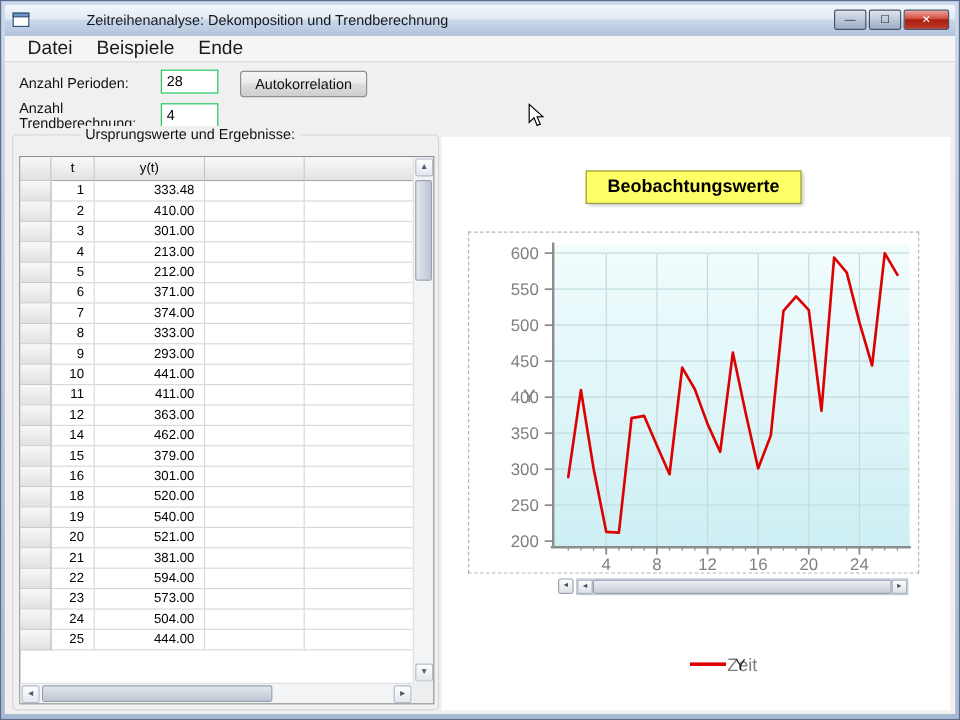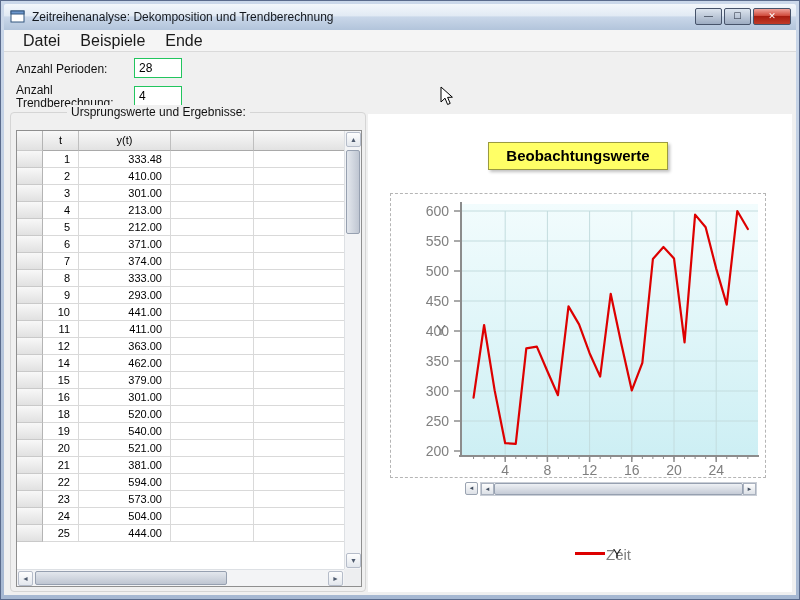--- a/index.html
+++ b/index.html
@@ -5,21 +5,21 @@
   html,body{margin:0;padding:0;background:#fff;}
   body{width:800px;height:600px;font-family:"Liberation Sans",sans-serif;overflow:hidden;}
   *{box-sizing:border-box;}
 
   .window{position:relative;width:800px;height:600px;border:1px solid #5A6B8C;
     background:linear-gradient(to bottom,#CBD8EA,#A6B8D2);padding:3px;}
 
   
   .titlebar{position:relative;height:26px;
     background:linear-gradient(to bottom,#F3F7FB 0%,#E2EAF4 45%,#C9D7E9 50%,#B2C4DB 100%);
-    display:flex;align-items:center;padding:0 6px;border-radius:2px 2px 0 0;}
+    display:flex;align-items:center;padding:0 6px;border-radius:2px 2px 0 0;gap:40px;}
   .app-icon{width:16px;height:16px;margin-right:6px;flex:0 0 auto;}
   .title-text{font-size:12px;color:#14181E;white-space:nowrap;}
   .win-buttons{position:absolute;right:5px;top:4px;display:flex;gap:2px;}
   .winbtn{height:17px;width:27px;border:1px solid #46536A;border-radius:2px;
     display:flex;align-items:center;justify-content:center;font-size:9px;line-height:1;}
   .winbtn.min,.winbtn.max{background:linear-gradient(#DCE4EE,#9DACC2);color:#202838;}
   .winbtn.close{width:38px;background:linear-gradient(#F0A29A 0%,#D04B3C 45%,#A81D10 50%,#C03A28 100%);color:#fff;}
 
   
   .menubar{height:22px;background:#F5F5F5;border-bottom:1px solid #DADADA;
@@ -124,20 +124,21 @@
   <div class="menubar">
     <span class="menu-item">Datei</span>
     <span class="menu-item">Beispiele</span>
     <span class="menu-item">Ende</span>
   </div>
 
   <div class="client">
 
     <div class="lbl" style="left:12px;top:10px;">Anzahl Perioden:</div>
     <input class="tbox" style="left: 130px; top: 6px; width: 48px;" value="28">
+    <button class="btn" style="left:196px;top:7px;width:106px;">Autokorrelation</button>
 
     <div class="lbl" style="left:12px;top:31px;">Anzahl</div>
     <div class="lbl" style="left:12px;top:44px;">Trendberechnung:</div>
     <input class="tbox" style="left: 130px; top: 34px; width: 48px;" value="4">
 
     <div class="groupbox">
       <span class="groupbox-label">Ursprungswerte und Ergebnisse:</span>
     </div>
 
     <div class="grid">

